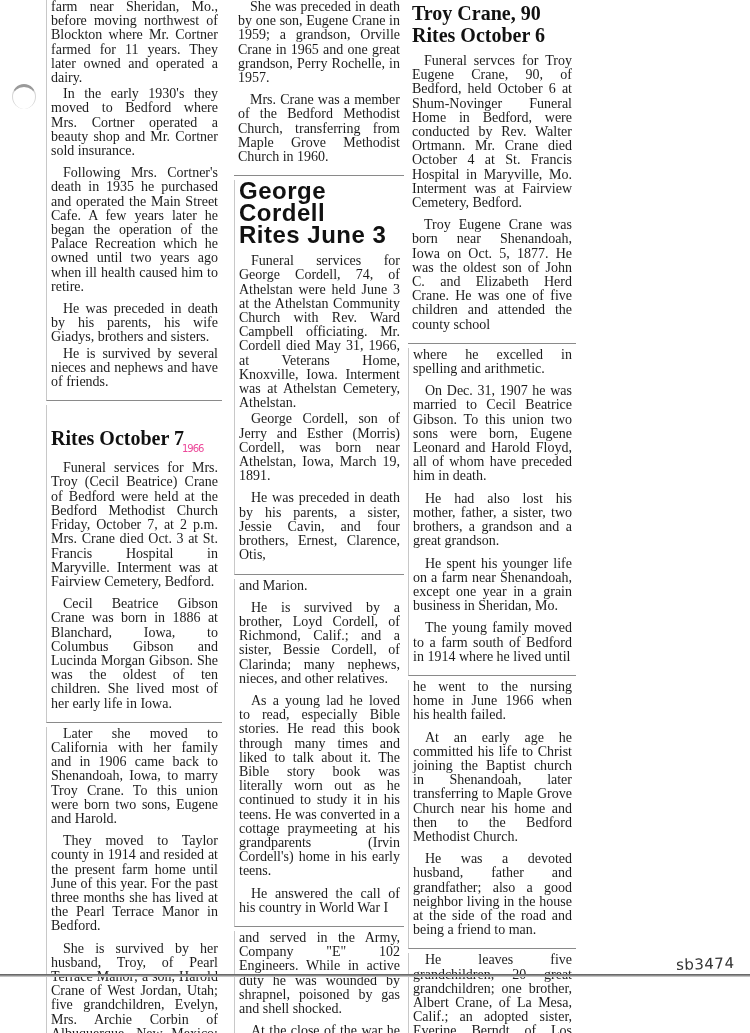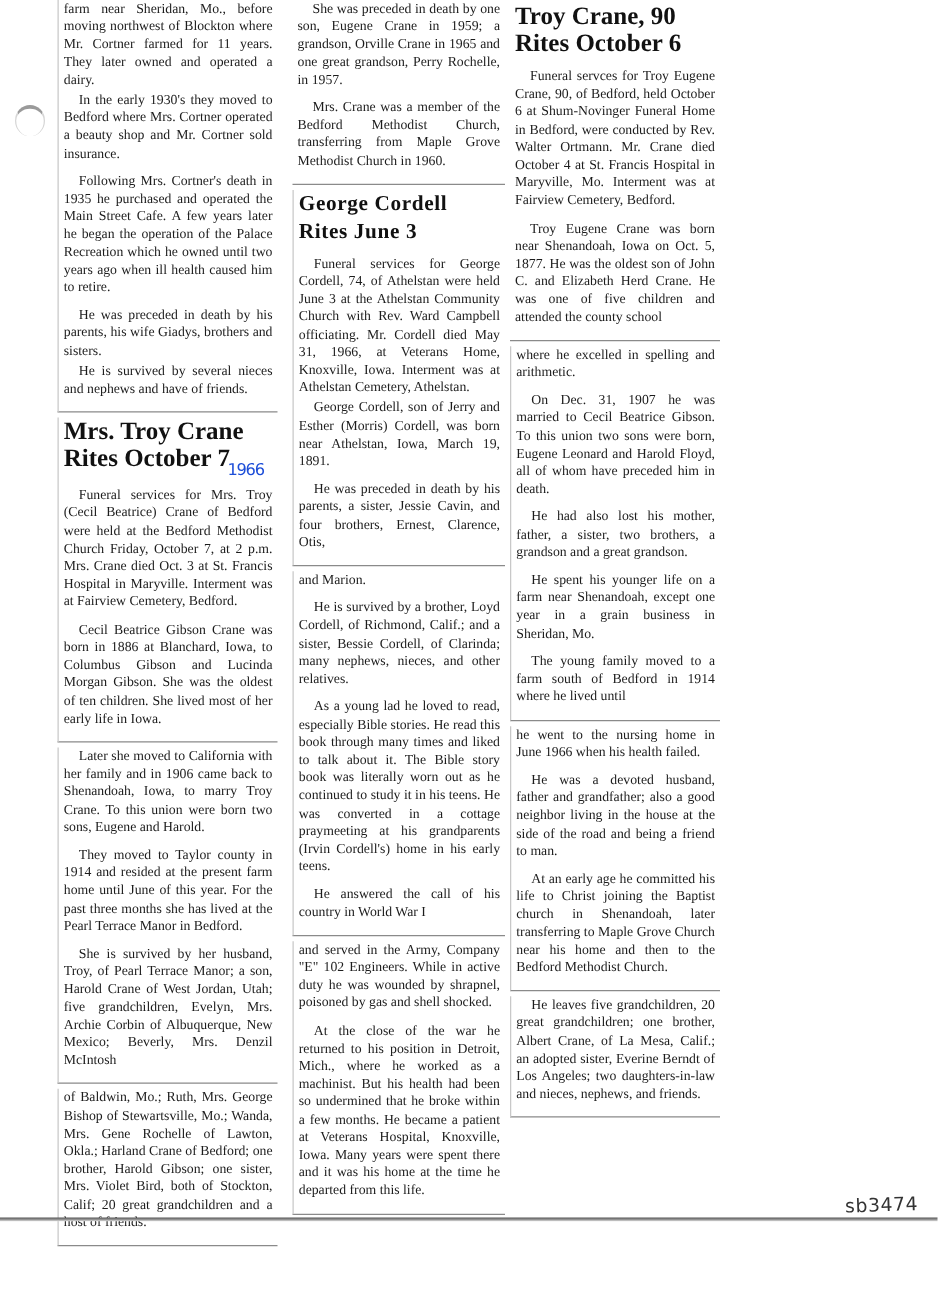--- a/index.html
+++ b/index.html
@@ -21,35 +21,35 @@
   .col { position: absolute; }
   .clip {
     border-left: 1px solid #c8c8c8;
     border-bottom: 1px solid #8a8a8a;
     padding: 0 4px 3px 4px;
     margin-bottom: 4px;
   }
   .clip.noborder { border-left: none; }
   p {
     margin: 0 0 8px 0;
-    font-size: 11px; line-height: 14.2px;
+    font-size: 14px; line-height: 14.2px;
     text-align: justify; text-indent: 12px;
     hyphens: auto;
   }
   p.cont { text-indent: 0; }
   h2 {
     margin: 2px 0 8px 0; font-weight: bold;
     font-size: 20px; line-height: 22px; color: #111;
   }
   h2.serif { font-family: "Liberation Serif", "DejaVu Serif", serif; }
-  h2.gothic { font-family: Liberation Serif, serif; font-size: 17px; line-height: 22px; letter-spacing: 0.5px; }
+  h2.gothic { font-family: Liberation Sans, sans-serif; font-size: 24px; line-height: 22px; letter-spacing: 0.5px; }
   .handwrite {
     font-family: "DejaVu Sans", sans-serif; font-weight: normal;
-    font-size: 13px; letter-spacing: -1px;
-    position: relative; top: 7px; margin-left: -2px; color: #1d4ed8;
+    font-size: 10px; letter-spacing: -1px;
+    position: relative; top: 7px; margin-left: -2px; color: #ec4899;
   }
   .stamp {
     position: absolute; left: 676px; top: 955px;
     font-family: "DejaVu Sans", sans-serif; font-size: 15px; color: #333;
     letter-spacing: 0.5px; transform: rotate(-2deg);
   }
   #c1 { left: 46px; top: 0; width: 176px; }
   #c2 { left: 234px; top: 0; width: 170px; }
   #c3 { left: 408px; top: 0; width: 168px; }
 </style>
@@ -61,21 +61,21 @@
 <div class="col" id="c1">
   <div class="clip">
     <p class="cont">farm near Sheridan, Mo., before moving northwest of Blockton where Mr. Cortner farmed for 11 years. They later owned and operated a dairy.</p>
     <p style="margin-top:-6px">In the early 1930's they moved to Bedford where Mrs. Cortner operated a beauty shop and Mr. Cortner sold insurance.</p>
     <p>Following Mrs. Cortner's death in 1935 he purchased and operated the Main Street Cafe. A few years later he began the operation of the Palace Recreation which he owned until two years ago when ill health caused him to retire.</p>
     <p>He was preceded in death by his parents, his wife Giadys, brothers and sisters.</p>
     <p style="margin-top:-6px">He is survived by several nieces and nephews and have of friends.</p>
   </div>
   <div class="clip">
     <h2 class="serif">
-      <span>Mrs. Troy Crane</span><br>
+      <br>
       <span>Rites October 7</span><span class="handwrite">1966</span>
     </h2>
     <p>Funeral services for Mrs. Troy (Cecil Beatrice) Crane of Bedford were held at the Bedford Methodist Church Friday, October 7, at 2 p.m. Mrs. Crane died Oct. 3 at St. Francis Hospital in Maryville. Interment was at Fairview Cemetery, Bedford.</p>
     <p>Cecil Beatrice Gibson Crane was born in 1886 at Blanchard, Iowa, to Columbus Gibson and Lucinda Morgan Gibson. She was the oldest of ten children. She lived most of her early life in Iowa.</p>
   </div>
   <div class="clip">
     <p>Later she moved to California with her family and in 1906 came back to Shenandoah, Iowa, to marry Troy Crane. To this union were born two sons, Eugene and Harold.</p>
     <p>They moved to Taylor county in 1914 and resided at the present farm home until June of this year. For the past three months she has lived at the Pearl Terrace Manor in Bedford.</p>
     <p>She is survived by her husband, Troy, of Pearl Terrace Manor; a son, Harold Crane of West Jordan, Utah; five grandchildren, Evelyn, Mrs. Archie Corbin of Albuquerque, New Mexico; Beverly, Mrs. Denzil McIntosh</p>
   </div>
@@ -121,22 +121,22 @@
   </div>
   <div class="clip">
     <p class="cont">where he excelled in spelling and arithmetic.</p>
     <p>On Dec. 31, 1907 he was married to Cecil Beatrice Gibson. To this union two sons were born, Eugene Leonard and Harold Floyd, all of whom have preceded him in death.</p>
     <p>He had also lost his mother, father, a sister, two brothers, a grandson and a great grandson.</p>
     <p>He spent his younger life on a farm near Shenandoah, except one year in a grain business in Sheridan, Mo.</p>
     <p>The young family moved to a farm south of Bedford in 1914 where he lived until</p>
   </div>
   <div class="clip">
     <p class="cont">he went to the nursing home in June 1966 when his health failed.</p>
+    <p>At an early age he committed his life to Christ joining the Baptist church in Shenandoah, later transferring to Maple Grove Church near his home and then to the Bedford Methodist Church.</p>
     <p>He was a devoted husband, father and grandfather; also a good neighbor living in the house at the side of the road and being a friend to man.</p>
-    <p>At an early age he committed his life to Christ joining the Baptist church in Shenandoah, later transferring to Maple Grove Church near his home and then to the Bedford Methodist Church.</p>
   </div>
   <div class="clip">
     <p>He leaves five grandchildren, 20 great grandchildren; one brother, Albert Crane, of La Mesa, Calif.; an adopted sister, Everine Berndt of Los Angeles; two daughters-in-law and nieces, nephews, and friends.</p>
   </div>
 </div>
 
 <div class="paper-edge"></div>
 <div class="stamp">sb3474</div>
 
 </body></html>

